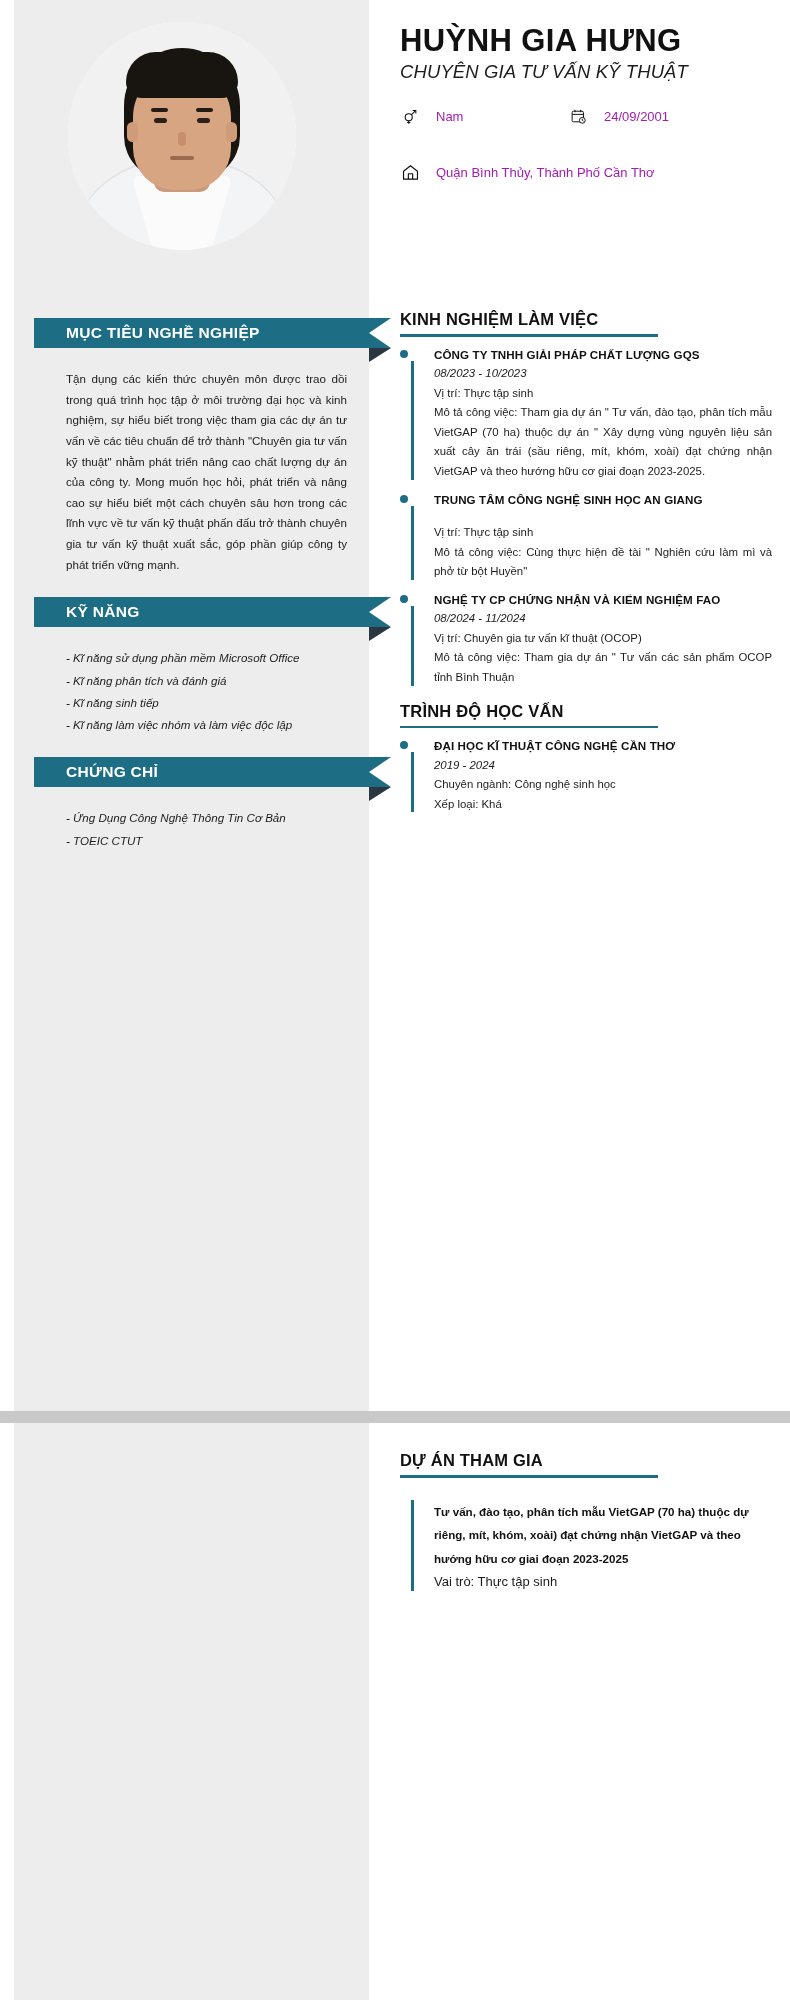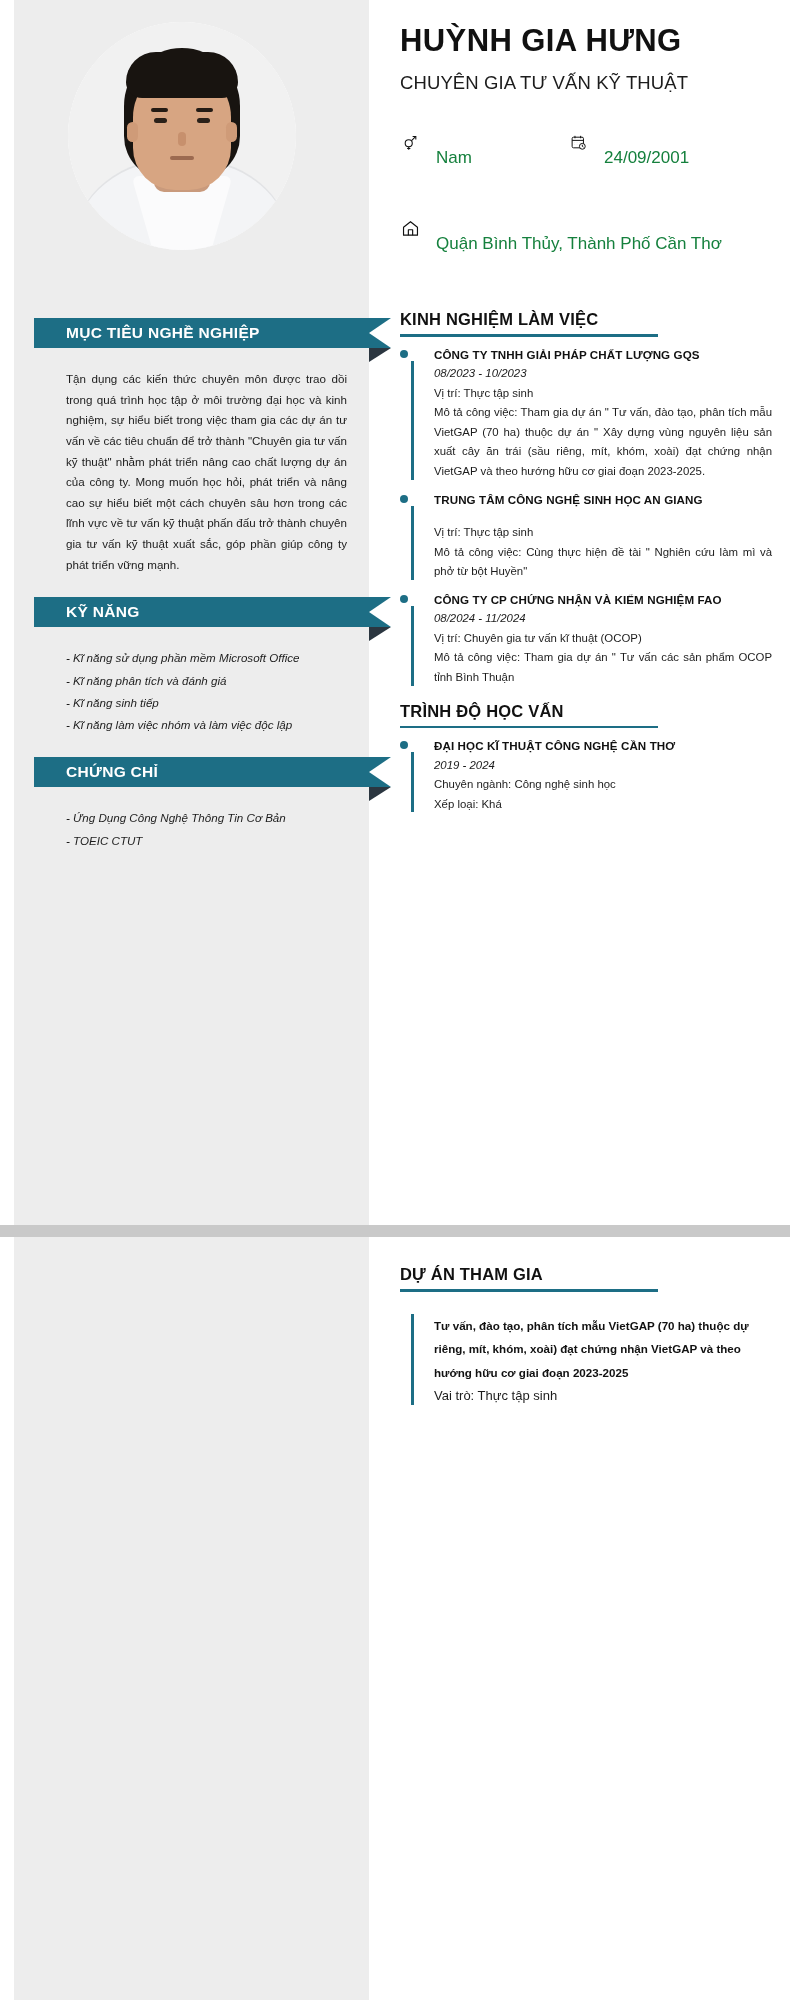--- a/index.html
+++ b/index.html
@@ -9,21 +9,21 @@
     font-family: "Liberation Sans", sans-serif;
   }
   .viewport { width: 790px; }
 
   .page {
     position: relative;
     width: 790px;
     background: #ffffff;
     overflow: hidden;
   }
-  .page-1 { height: 1225px; }
+  .page-1 { height: 1411px; }
   .gap { height: 12px; background: #c9c9c9; }
   .page-2 { height: 883px; }
 
   
   .left-col-bg {
     position: absolute;
     left: 14px; top: 0; width: 355px; bottom: 0;
     background: #ededed;
   }
 
@@ -99,32 +99,32 @@
   .ph-earL { left:50%; margin-left:-55px; }
   .ph-earR { left:50%; margin-left:44px; }
 
   
   .hdr { position: absolute; left: 400px; top: 24px; right: 18px; }
   .hdr-name {
     font-size: 31px; font-weight: bold; letter-spacing: .4px;
     color: #111; line-height: 1.12;
   }
   .hdr-title {
-    font-size: 18.5px; color: #1c1c1c; margin-top: 13px; letter-spacing: .1px;
+    font-size: 18.5px; color: #1c1c1c; margin-top: 2px; letter-spacing: .1px; font-style: italic;
   }
   .meta-row {
     display: flex; align-items: center; margin-top: 24px; gap: 0;
   }
   .meta-item { display: flex; align-items: center; }
   .meta-item.gender { width: 168px; }
   .meta-ico {
     width: 20px; height: 20px; display: flex; align-items: center;
     justify-content: center; flex: 0 0 20px; color: #111;
   }
-  .meta-txt { font-size: 17px; color: #15803d; margin-left: 16px; margin-top: 30px; }
+  .meta-txt { font-size: 13px; color: #a21caf; margin-left: 16px; }
   .meta-row.addr { margin-top: 36px; }
 
   
   .lsec { position: relative; margin-top: 0; padding-left: 20px; }
   .lband {
     position: relative;
     background: #1d6e85;
     height: 30px;
     display: flex; align-items: center;
     padding-left: 32px;
@@ -341,21 +341,21 @@
             <div class="ent-spacer"></div>
             <div class="ent-line">Vị trí: Thực tập sinh</div>
             <div class="ent-line">Mô tả công việc: Cùng thực hiện đề tài " Nghiên cứu làm mì và phở từ bột Huyền"</div>
           </div>
         </div>
 
         <div class="entry">
           <span class="dot"></span>
           <span class="vline"></span>
           <div class="ent-inner">
-            <div class="ent-title">CÔNG TY CP CHỨNG NHẬN VÀ KIỂM NGHIỆM FAO</div>
+            <div class="ent-title">NGHỆ TY CP CHỨNG NHẬN VÀ KIỂM NGHIỆM FAO</div>
             <div class="ent-date">08/2024 - 11/2024</div>
             <div class="ent-line">Vị trí: Chuyên gia tư vấn kĩ thuật (OCOP)</div>
             <div class="ent-line">Mô tả công việc: Tham gia dự án " Tư vấn các sản phẩm OCOP tỉnh Bình Thuận</div>
           </div>
         </div>
       </div>
 
       <div class="rsec" style="margin-top:14px;">
         <div class="rhead">TRÌNH ĐỘ HỌC VẤN</div>
         <div class="rrule"></div>

